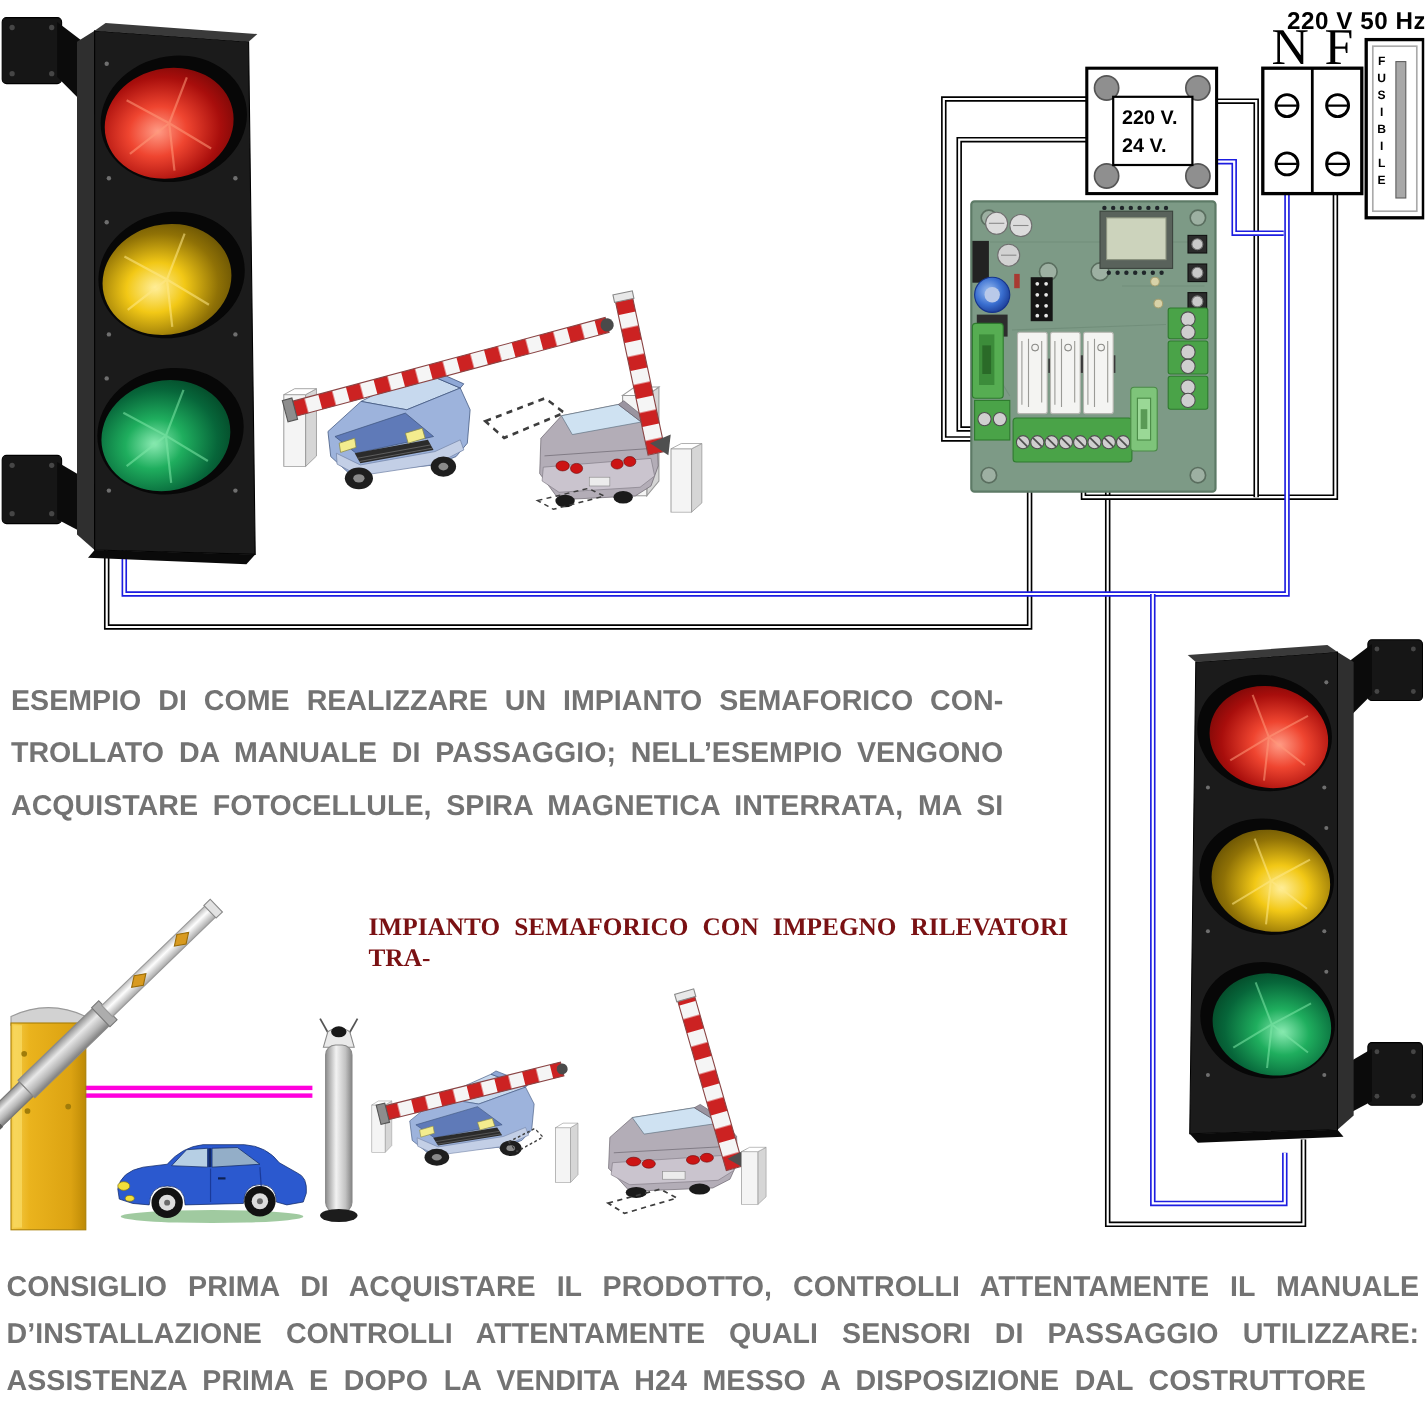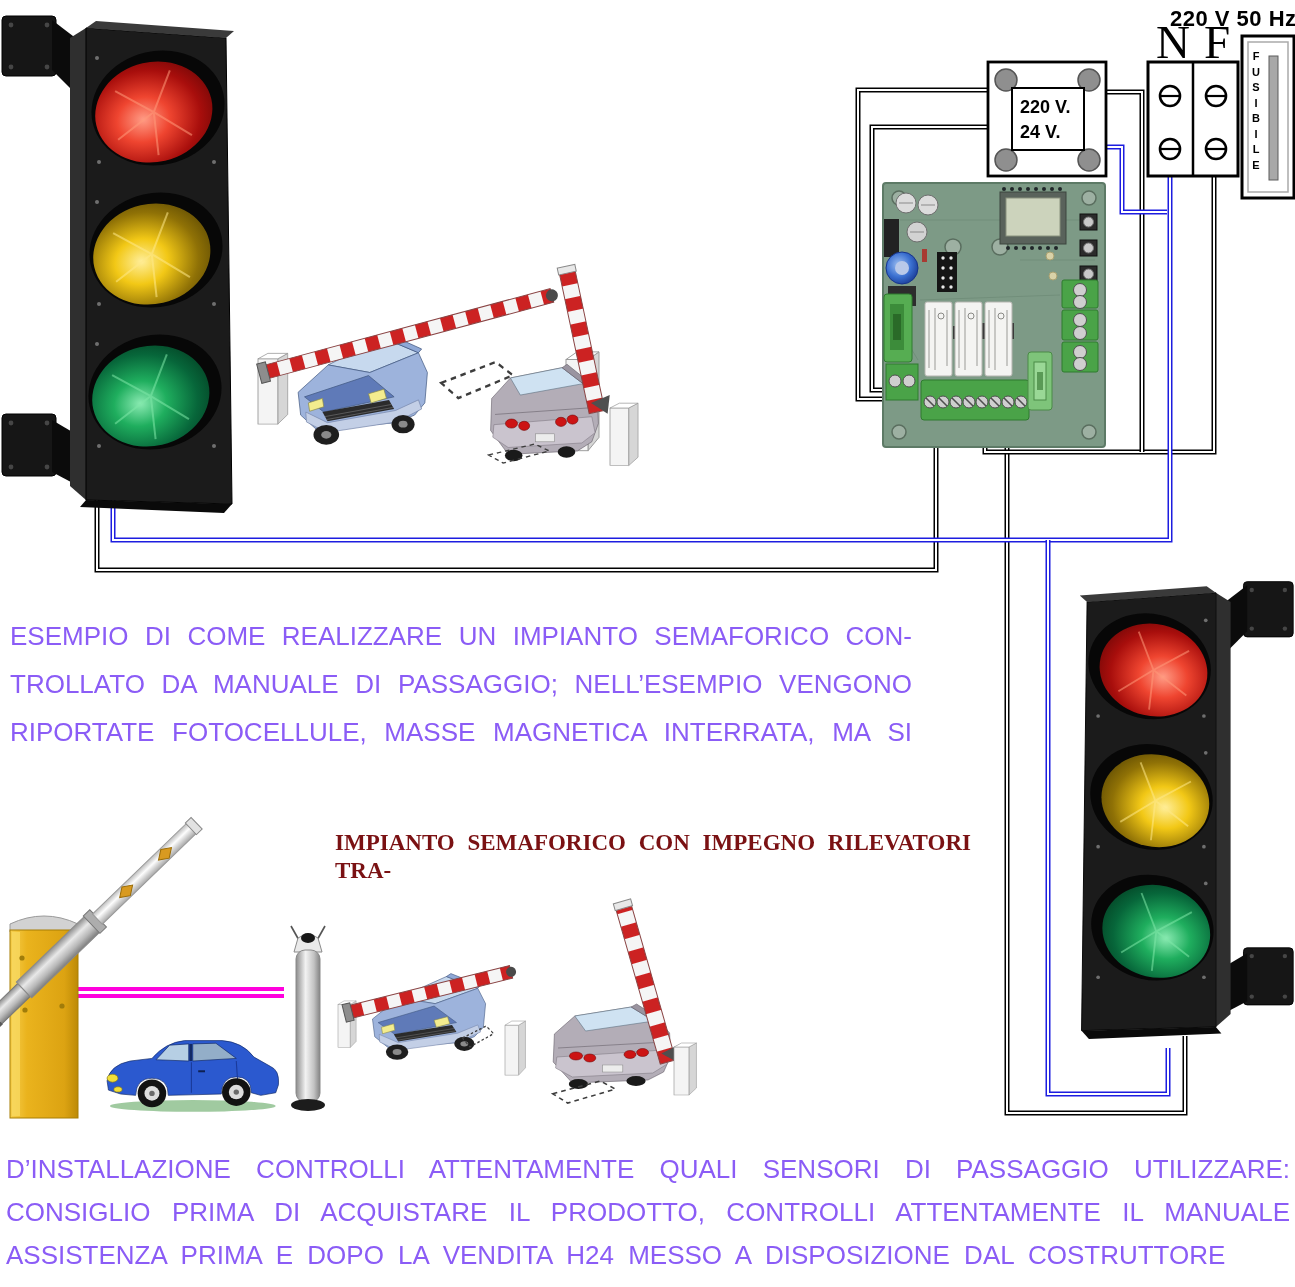--- a/index.html
+++ b/index.html
@@ -4,21 +4,21 @@
 <style>
   html,body{margin:0;padding:0;background:#fff;}
   .stage{position:relative;width:1295px;height:1287px;background:#fff;overflow:hidden;
          font-family:"Liberation Sans",sans-serif;}
   svg.diagram{position:absolute;left:0;top:0;}
   
   .wk{stroke:#000;stroke-width:5;fill:none}
   .wki{stroke:#fff;stroke-width:2;fill:none}
   .wb{stroke:#1d1de0;stroke-width:5;fill:none}
   .wbi{stroke:#fff;stroke-width:2;fill:none}
-  .txtblock{position:absolute;color:#8b5cf6;font-weight:normal;}
+  .txtblock{position:absolute;color:#737373;font-weight:bold;}
   .desc{left:10px;top:612px;width:902px;font-size:26px;}
   .desc .line{height:48px;line-height:48px;text-align:justify;text-align-last:justify;}
   .desc .line.last{text-align-last:left;}
   .footer{left:6px;top:1148px;width:1284px;font-size:26px;}
   .footer .line{height:43px;line-height:43px;text-align:justify;text-align-last:justify;}
   .footer .line.last{text-align-last:left;word-spacing:7px;}
   .subtitle{position:absolute;left:335px;top:829px;width:636px;
             font-family:"Liberation Serif",serif;font-weight:bold;font-size:23px;
             line-height:28px;color:#7a1113;}
   .subtitle .line{text-align:justify;text-align-last:justify;}
@@ -493,26 +493,26 @@
   <use href="#tl" transform="translate(0,12)"></use>
   <use href="#tl" transform="translate(1295,578) scale(-0.92,0.92)"></use>
 </svg>
 
 <div class="supply">220 V 50 Hz</div>
 <div class="fusibile">FUSIBILE</div>
 
 <div class="txtblock desc">
   <div class="line">ESEMPIO DI COME REALIZZARE UN IMPIANTO SEMAFORICO CON-</div>
   <div class="line">TROLLATO DA MANUALE DI PASSAGGIO; NELL’ESEMPIO VENGONO</div>
-  <div class="line">RIPORTATE FOTOCELLULE, MASSE MAGNETICA INTERRATA, MA SI</div>
+  <div class="line">ACQUISTARE FOTOCELLULE, SPIRA MAGNETICA INTERRATA, MA SI</div>
 </div>
 
 <div class="subtitle">
   <div class="line">IMPIANTO SEMAFORICO CON IMPEGNO RILEVATORI TRA-</div>
 </div>
 
 <div class="txtblock footer">
+  <div class="line">CONSIGLIO PRIMA DI ACQUISTARE IL PRODOTTO, CONTROLLI ATTENTAMENTE IL MANUALE</div>
   <div class="line">D’INSTALLAZIONE CONTROLLI ATTENTAMENTE QUALI SENSORI DI PASSAGGIO UTILIZZARE:</div>
-  <div class="line">CONSIGLIO PRIMA DI ACQUISTARE IL PRODOTTO, CONTROLLI ATTENTAMENTE IL MANUALE</div>
   <div class="line last">ASSISTENZA PRIMA E DOPO LA VENDITA H24 MESSO A DISPOSIZIONE DAL COSTRUTTORE</div>
 </div>
 
 </div>
 
 </body></html>

